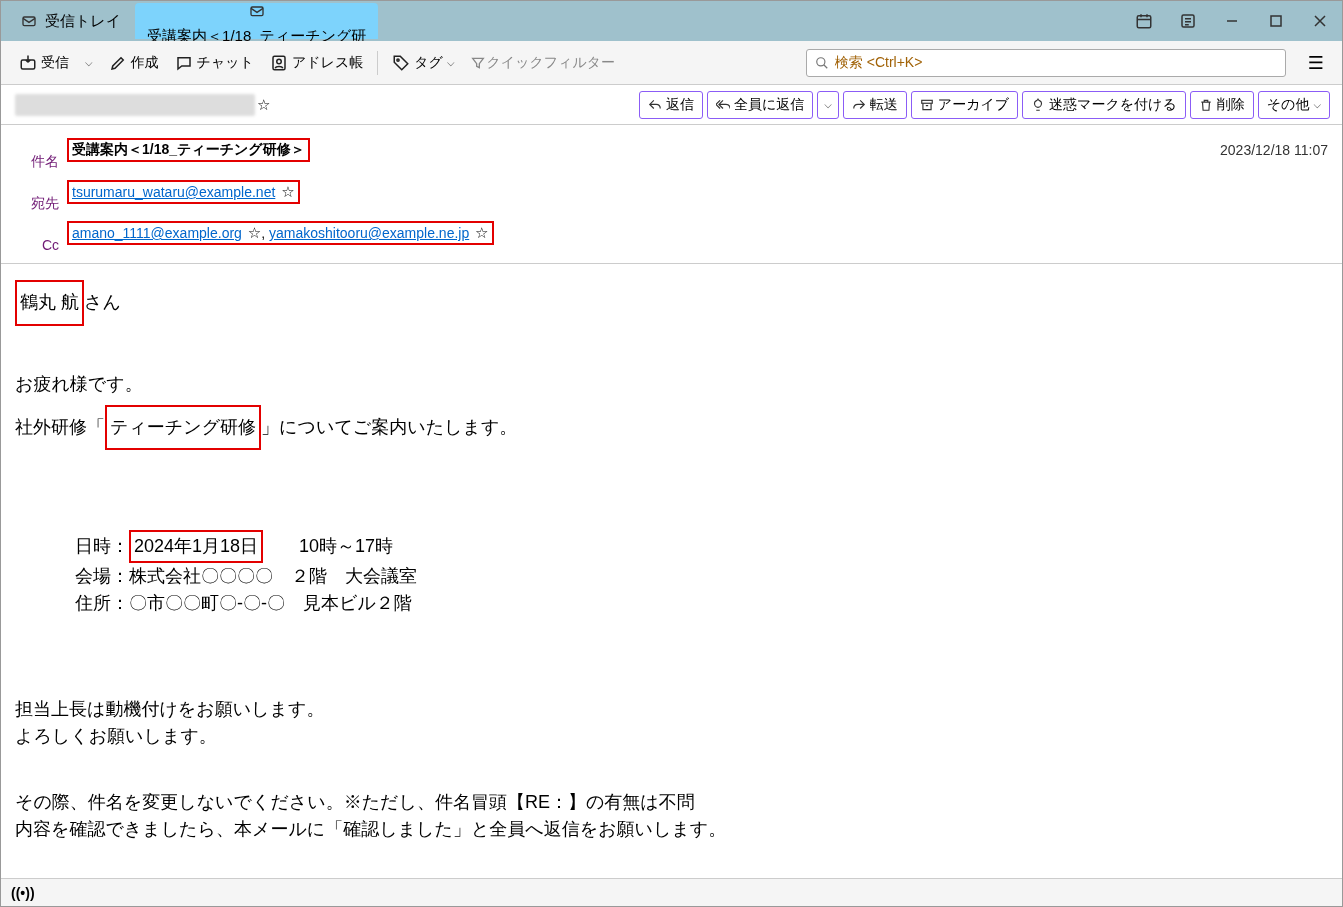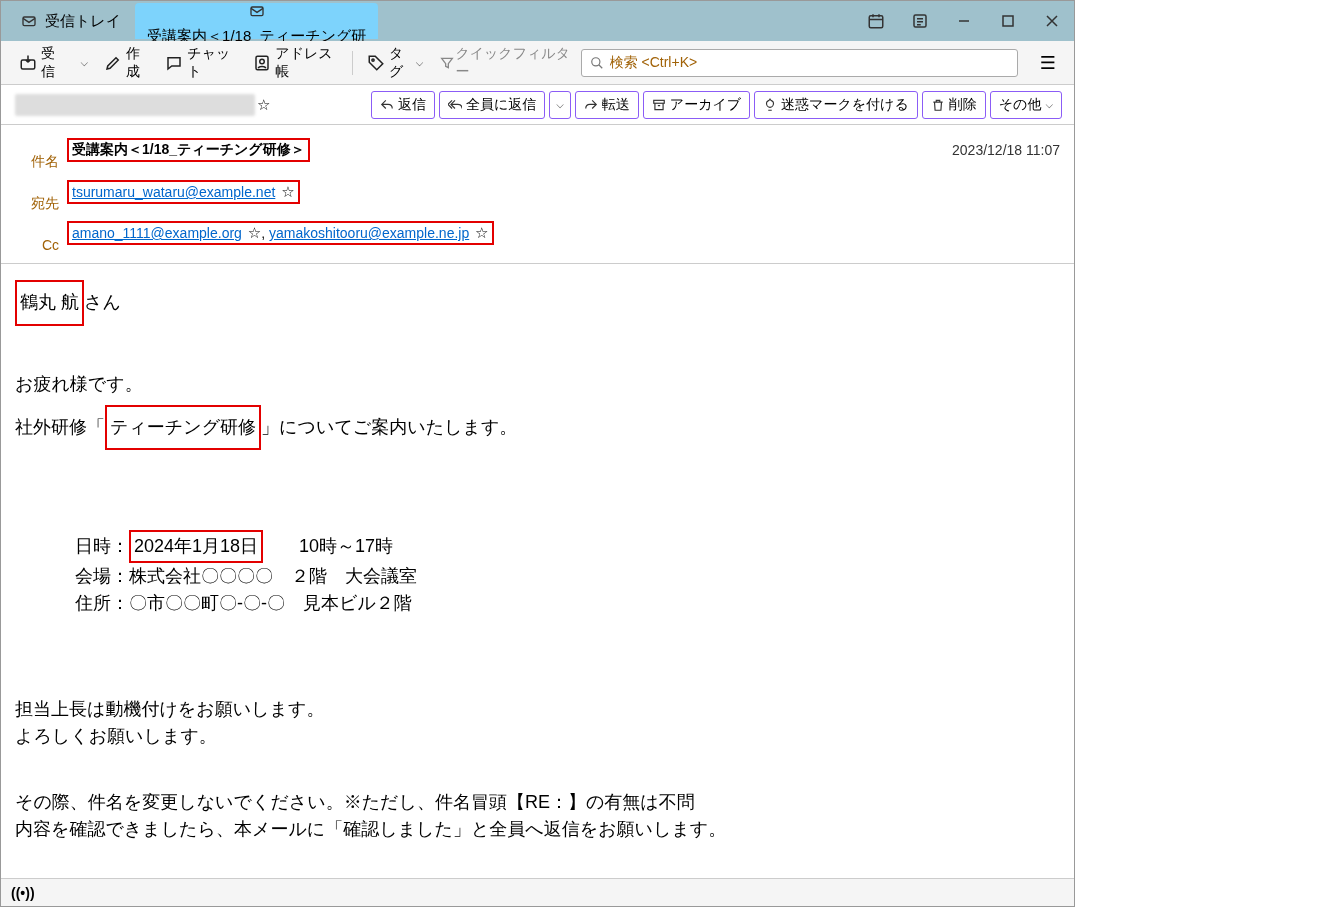--- a/index.html
+++ b/index.html
@@ -1,17 +1,17 @@
 <!DOCTYPE html>
 <html><head>
   <meta charset="utf-8">
   <style>
     * { box-sizing: border-box; font-family: "Meiryo", "Hiragino Kaku Gothic Pro", sans-serif; }
     body { margin: 0; padding: 0; background: #fff; font-size: 14px; color: #000; }
-    .window { width: 1075px; height: 907px; display: flex; flex-direction: column; border: 1px solid #999; }
+    .window { width: 1343px; height: 907px; display: flex; flex-direction: column; border: 1px solid #999; }
     .tabbar { height: 40px; background: #9fc1cc; display: flex; align-items: center; padding-left: 8px; }
     .tab { height: 36px; display: flex; align-items: center; padding: 0 12px; font-size: 15px; margin-right: 2px; border-radius: 4px 4px 0 0; gap: 8px; cursor: pointer; }
     .tab.inactive { background: transparent; }
     .tab.active { background: #7dd3fc; flex-direction: column; }
     .tab-close { cursor: pointer; }
     .winctrls { margin-left: auto; display: flex; gap: 0; }
     .winbtn { width: 44px; height: 40px; display: flex; align-items: center; justify-content: center; cursor: pointer; font-size: 16px; }
     .toolbar { height: 44px; background: #f5f5f5; display: flex; align-items: center; padding: 0 12px; border-bottom: 1px solid #ccc; gap: 4px; }
     .tbtn { display: flex; align-items: center; gap: 4px; padding: 4px 6px; cursor: pointer; border-radius: 3px; }
     .tsep { width: 1px; height: 24px; background: #ccc; margin: 0 4px; }
@@ -19,21 +19,21 @@
     .quickfilter { color: #888; display:flex; align-items:center; padding:4px 6px;}
     .searchbox { margin-left: auto; width: 480px; height: 28px; border: 1px solid #aaa; background: #fff; display: flex; align-items: center; padding: 0 8px; gap: 6px; color: #a16207; border-radius: 3px;}
     .menu-btn { margin-left: 12px; cursor:pointer; font-size:18px; padding:4px 6px;}
     .actionbar { height: 40px; background: #fff; display: flex; align-items: center; padding: 4px 12px 4px 14px; border-bottom: 1px solid #ccc; }
     .from-blur { width: 240px; height: 22px; background: #ddd; filter: blur(1.5px); border-radius:2px; }
     .star { cursor: pointer; margin-left: 2px; font-size: 15px; }
     .actbtns { margin-left: auto; display: flex; gap: 4px; }
     .actbtn { border: 1px solid #8b5cf6; border-radius: 3px; padding: 4px 8px; display: flex; align-items: center; gap: 4px; cursor: pointer; background:#fff; }
     .headers { padding: 4px 14px 10px; border-bottom: 1px solid #ccc; }
     .hrow { display: flex; align-items: center; min-height: 28px; gap: 8px; }
-    .hlabel { color: #a16207; width: 44px; text-align: right; margin-top: 24px; }
+    .hlabel { color: #701a75; width: 44px; text-align: right; margin-top: 24px; }
     .redbox { border: 2.5px solid #e30000; padding: 1px 3px; display: inline-block; }
     .recip { color: #0066cc; text-decoration: underline; }
     .timestamp { margin-left: auto; color: #333; }
     .msgbody { flex: 1; padding: 16px 14px; font-size: 18px; line-height: 2.2; overflow-y:auto; }
     .statusbar { height: 28px; border-top: 1px solid #ccc; background: #f5f5f5; display: flex; align-items:center; padding: 0 10px; }
     svg { flex-shrink:0; }
   </style>
 </head>
 <body>
 

